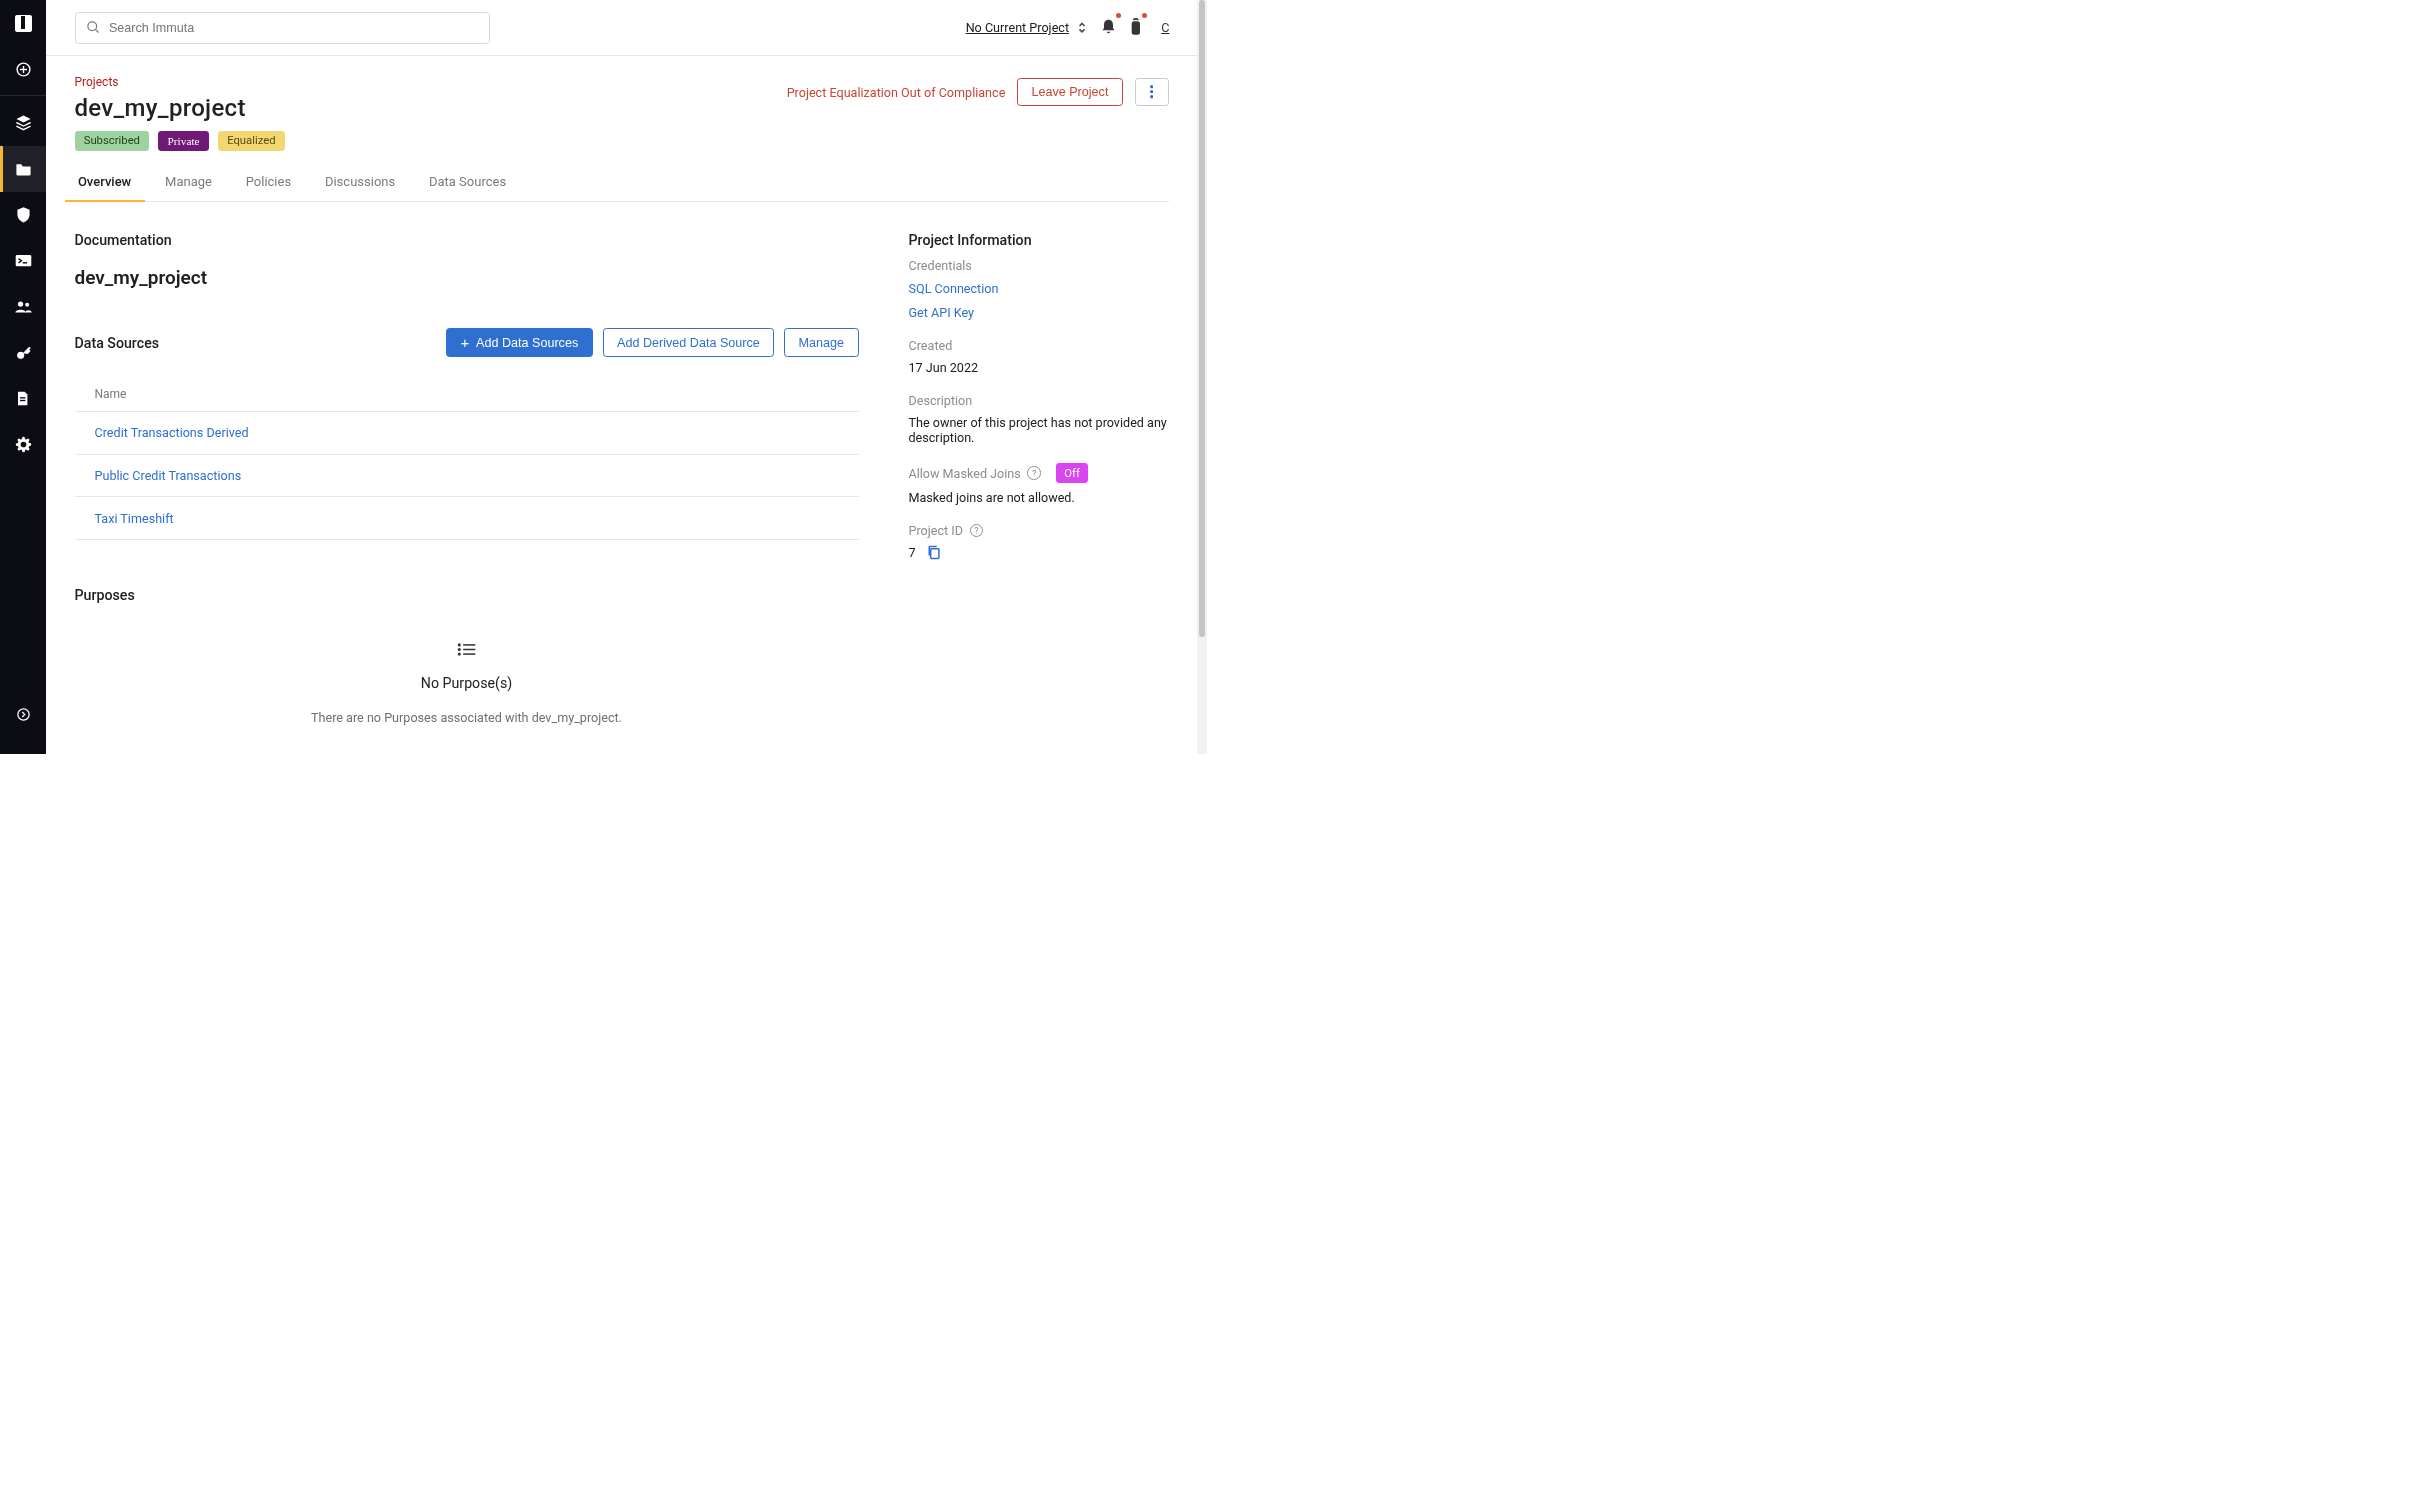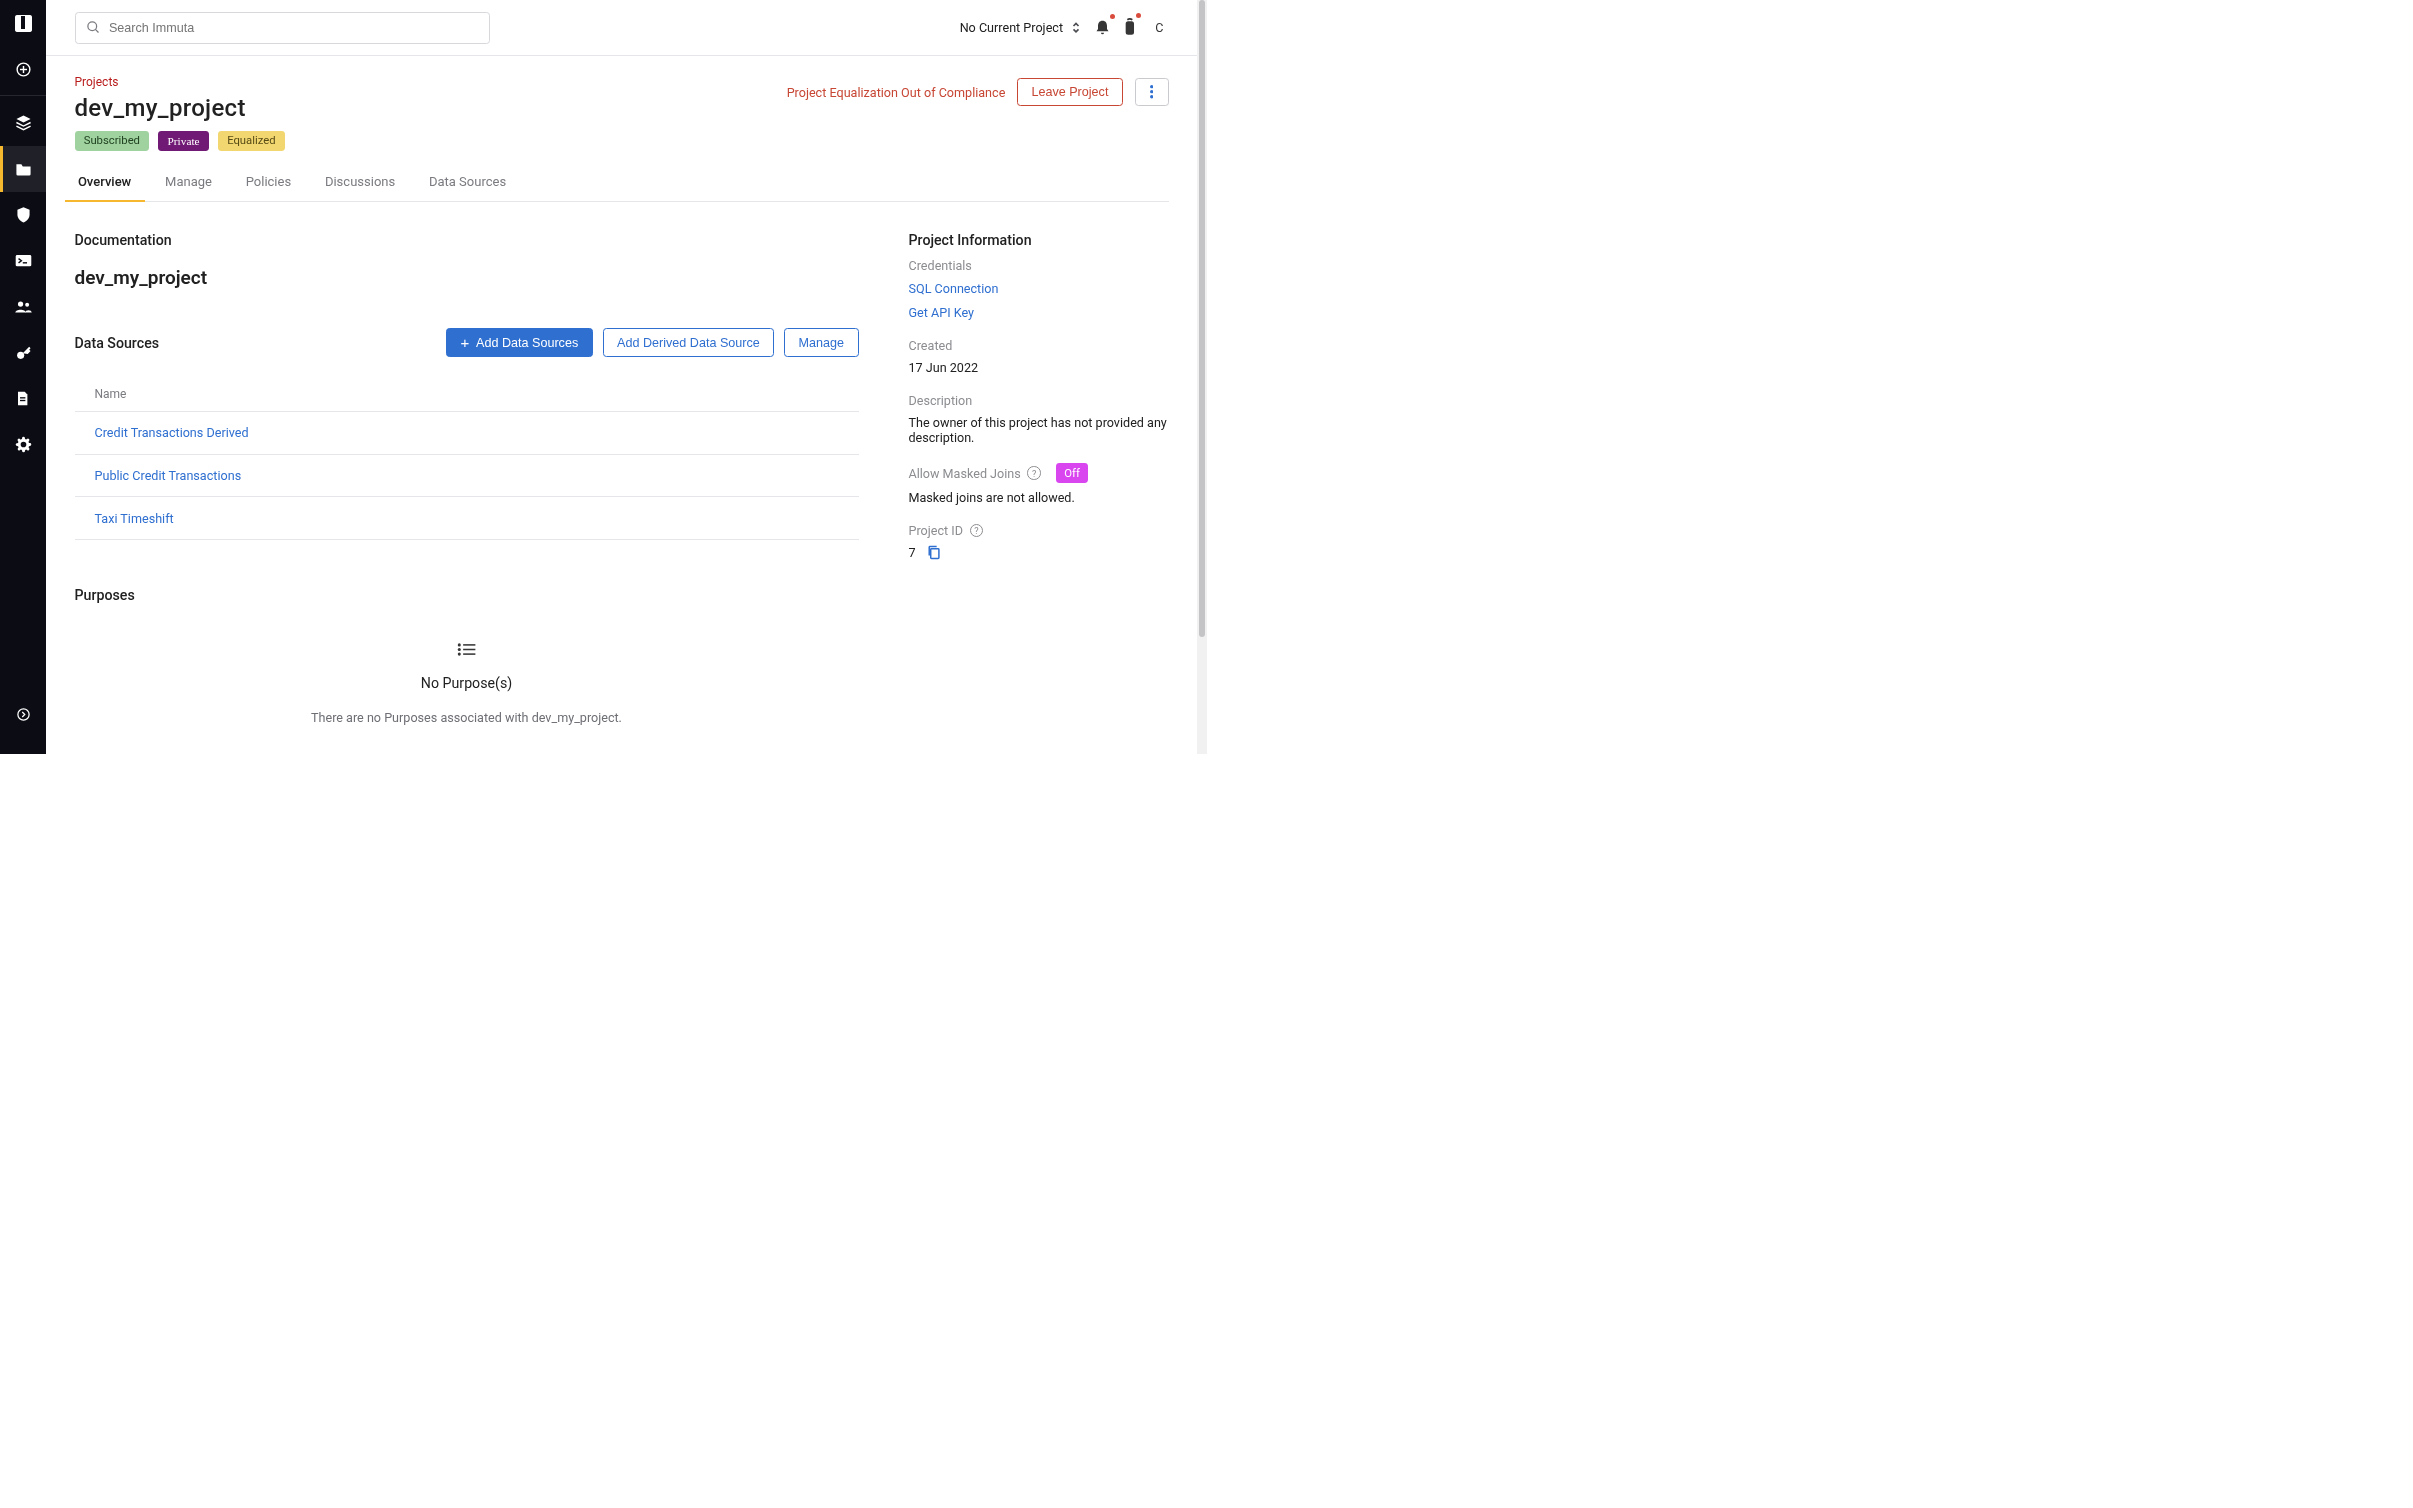--- a/index.html
+++ b/index.html
@@ -72,21 +72,21 @@
   .side-divider { width: 100%; height: 0.8px; background: #262730; margin: 3.4px 0; }
   .side-bottom {
     margin-top: auto;
     margin-bottom: 17px;
   }
   svg { display: block; }
 
   
   .topbar {
     position: absolute;
-    left: 46px; top: 0; right: 10px;
+    left: 46px; top: 0; right: 4px;
     height: 56px;
     display: flex;
     align-items: center;
     padding: 0 28.5px;
     border-bottom: 0.8px solid #e5e6ea;
     gap: 20px;
   }
   .search-box {
     width: 415px;
     height: 32px;
@@ -101,22 +101,22 @@
     border: none;
     outline: none;
     font-size: 12.6px;
     flex: 1;
     color: #555;
     background: transparent;
   }
   .topbar-right {
     margin-left: auto;
     display: flex;
-    align-items: center;
     gap: 14px;
+    text-decoration: underline;
   }
   .project-switcher {
     display: flex;
     align-items: center;
     gap: 8.4px;
     font-size: 12.6px;
     color: #212121;
   }
   .icon-btn {
     position: relative;

